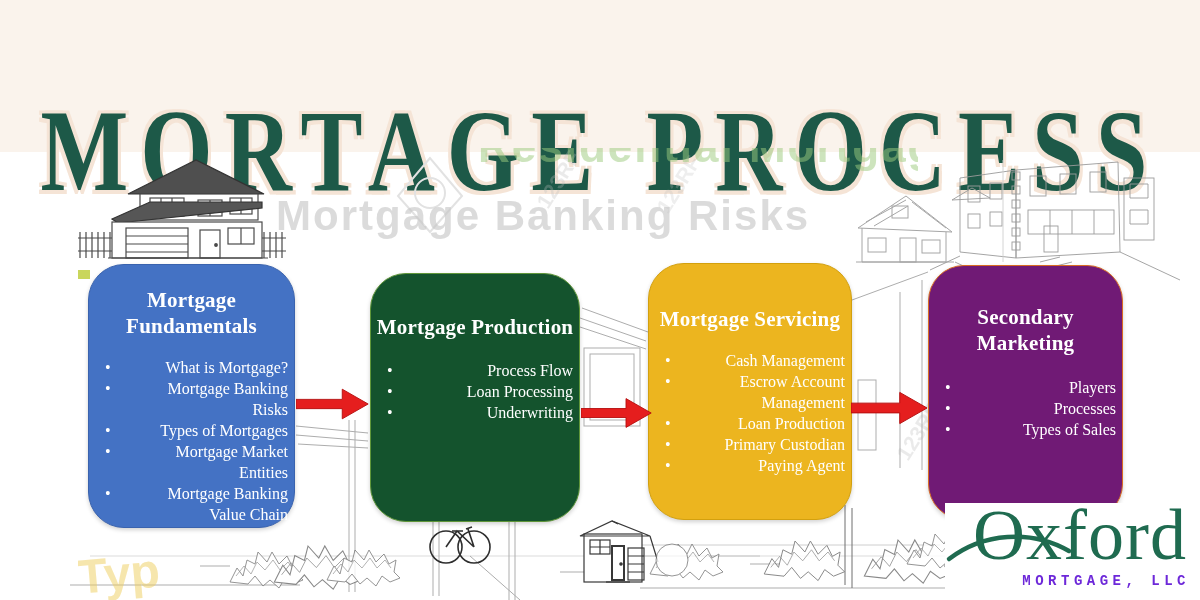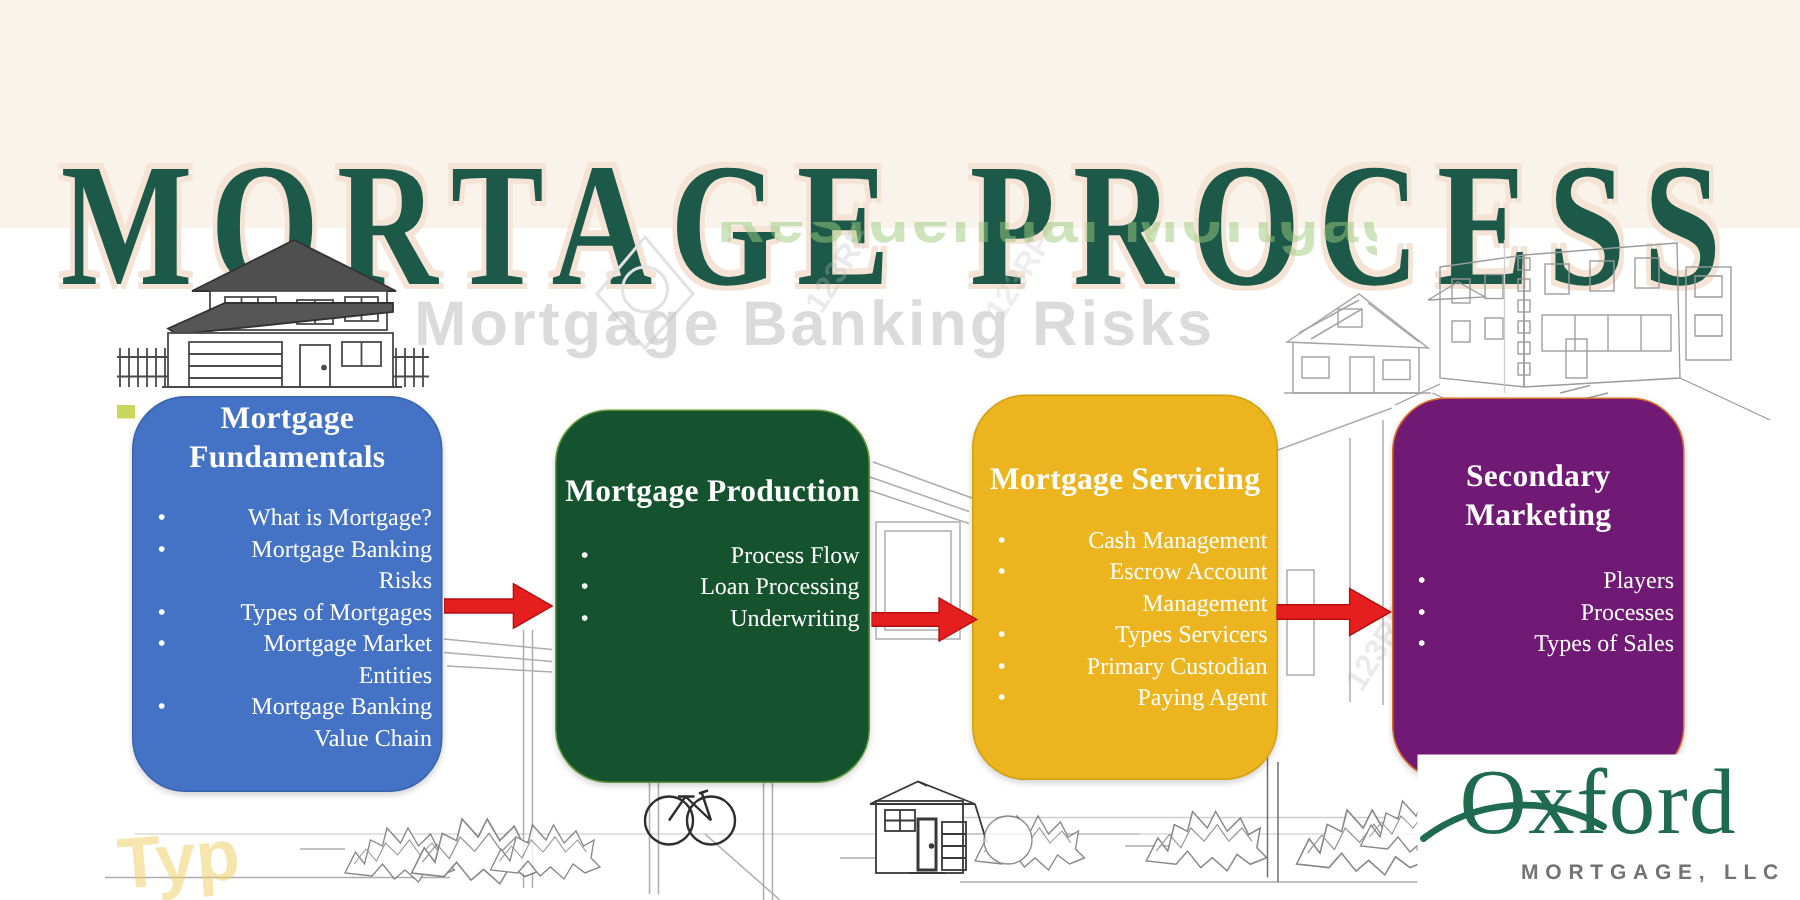--- a/index.html
+++ b/index.html
@@ -21,37 +21,37 @@
   .wm-typ-clip span{display:block;font-size:48px;font-weight:bold;color:#EFCE5E;opacity:.5;transform:rotate(-5deg);}
   .green-chip{position:absolute;left:78px;top:270px;width:12px;height:9px;background:#BFCF3F;opacity:.85;}
   
   .card{position:absolute;border-radius:36px;color:#ffffff;box-sizing:border-box;border:1px solid rgba(0,0,0,.18);
         box-shadow:0 2px 4px rgba(0,0,0,.18);}
   .card h2{margin:0;text-align:center;font-size:21px;line-height:26px;font-weight:bold;letter-spacing:.2px;
         font-family:"Liberation Serif",serif;}
   .card ul{list-style:none;margin:0;padding:0;}
   .card li{position:relative;padding-left:44px;padding-right:6px;font-size:16px;line-height:21px;font-weight:normal;text-align:right;}
   .card li::before{content:"\2022";position:absolute;left:16px;top:0;font-size:16px;}
-  .s0{left:88px;top:264px;width:207px;height:264px;background:#4472C4;border-color:#39superb63AE;}
+  .s0{left:88px;top:264px;width:207px;height:264px;background:#4472C4;border-color:#39superb63AE;padding-top:22px;}
   .s0{border-color:#3A63AE;}
   .s0 ul{margin-top:18px;}
   .s1{left:370px;top:273px;width:210px;height:249px;background:#14532d;border-color:#5F9639;padding-top:40px;}
   .s1 ul{margin-top:20px;}
   .s2{left:648px;top:263px;width:204px;height:257px;background:#ECB51F;border-color:#D3A00E;padding-top:42px;}
   .s2 ul{margin-top:18px;}
   .s3{left:928px;top:265px;width:195px;height:255px;background:#701a75;border-color:#D96B22;padding-top:38px;}
   .s3 ul{margin-top:21px;}
   
   .arrow{position:absolute;}
   
   .logo-box{position:absolute;left:945px;top:503px;width:255px;height:97px;background:#ffffff;}
-  .logo-brand{position:absolute;left:28px;top:-8px;font-family:"Liberation Serif",serif;font-size:62px;
+  .logo-brand{position:absolute;left:28px;top:-8px;font-family:"Liberation Serif",serif;font-size:72px;
       line-height:80px;color:#1F6B50;letter-spacing:1px;}
-  .logo-sub{position:absolute;right:10px;top:70px;font-family:Liberation Sans, sans-serif;font-size:14px;
-      font-weight:bold;letter-spacing:4.5px;color:#737373;}
+  .logo-sub{position:absolute;right:10px;top:70px;font-family:Liberation Mono, monospace;font-size:14px;
+      font-weight:bold;letter-spacing:4.5px;color:#6d28d9;}
   .logo-swoosh{position:absolute;left:0;top:0;}
 </style>
 </head>
 <body>
 
 <div class="top-band"></div>
 <h1 class="main-title">MORTAGE PROCESS</h1>
 
 <svg class="bg-svg" width="1200" height="600" viewBox="0 0 1200 600">
   <defs>
@@ -211,21 +211,21 @@
     <li>Loan Processing</li>
     <li>Underwriting</li>
   </ul>
 </section>
 
 <section class="card s2">
   <h2>Mortgage Servicing</h2>
   <ul>
     <li>Cash Management</li>
     <li>Escrow Account Management</li>
-    <li>Types Servicers</li>
+    <li>Loan Production</li>
     <li>Primary Custodian</li>
     <li>Paying Agent</li>
   </ul>
 </section>
 
 <section class="card s3">
   <h2>Secondary Marketing</h2>
   <ul>
     <li>Players</li>
     <li>Processes</li>

